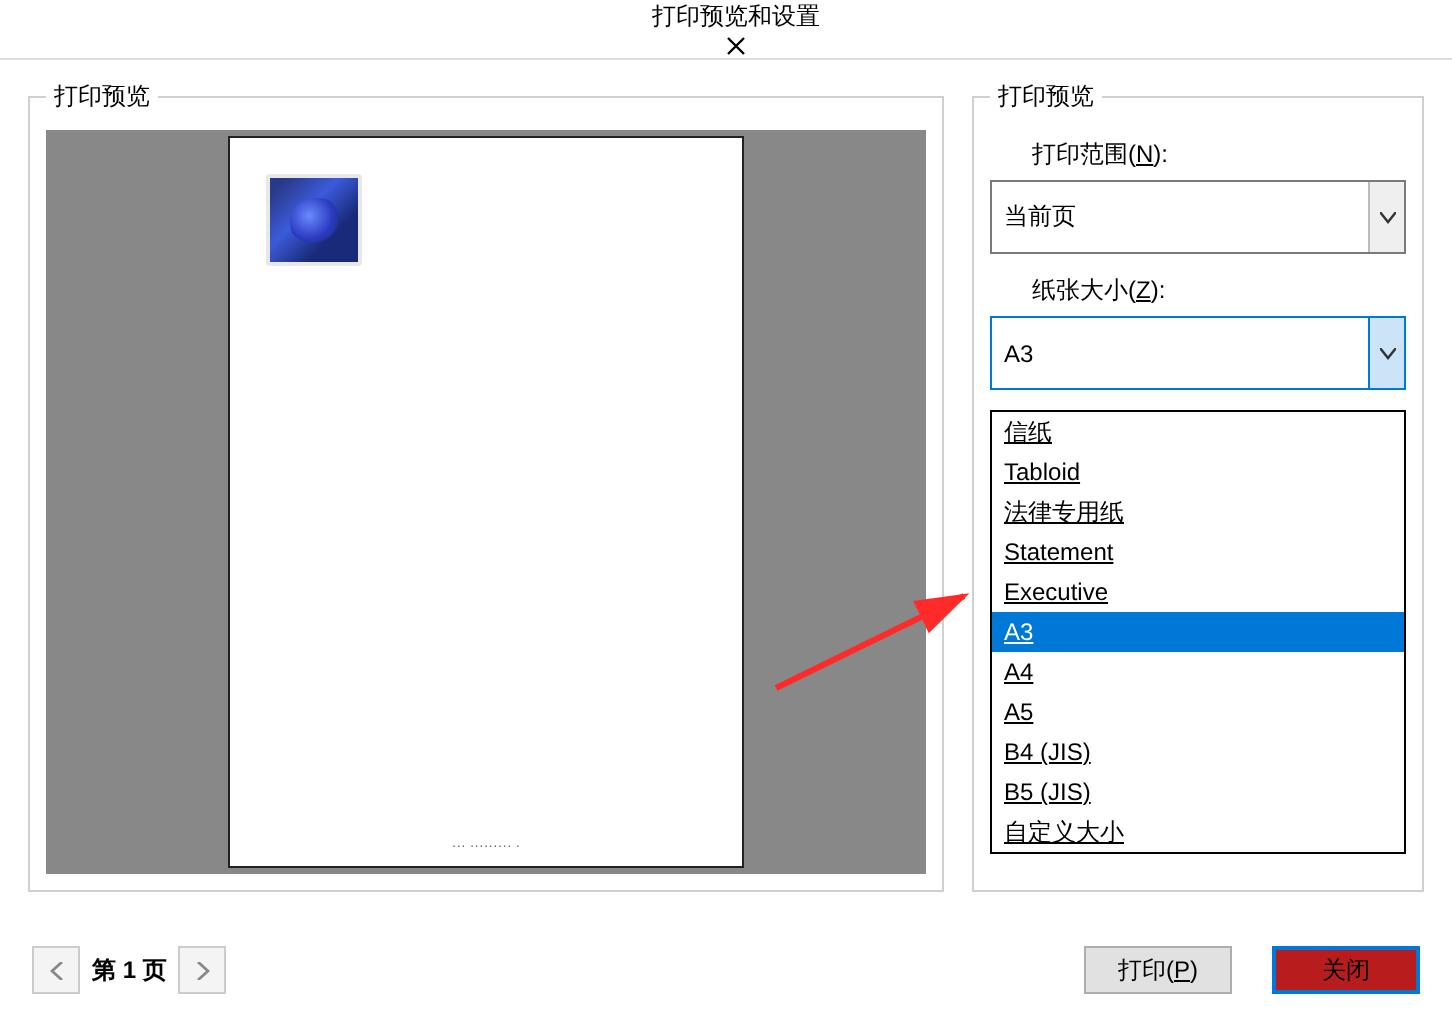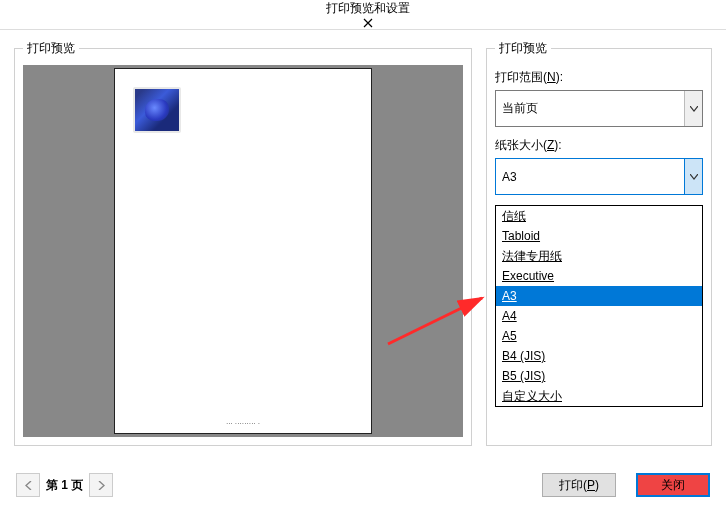--- a/index.html
+++ b/index.html
@@ -17,42 +17,42 @@
 
 .preview-set { width: 458px; height: 406px; }
 .preview-area { background: #888; width: 100%; height: 100%; display: flex; align-items: center; justify-content: center; }
 .page { background: #fff; width: 258px; height: 366px; border: 1px solid #222; position: relative; padding: 18px; }
 .thumb { width: 48px; height: 46px; background: linear-gradient(135deg,#2a3a8a 10%,#3b5bd9 40%,#1a2a7a 70%); border: 2px solid #e8e8e8; border-radius: 2px; position: relative; overflow: hidden; }
 .thumb::before { content: ""; position: absolute; top: 10px; left: 10px; width: 24px; height: 22px; background: radial-gradient(circle at 40% 40%, #6a8aff 0%, #2a3ac0 60%, #1a2a7a 100%); border-radius: 50% 40% 50% 40%; }
 .page-caption { position: absolute; bottom: 6px; left: 0; right: 0; text-align: center; font-size: 7px; color: #666; }
 
 .settings-set { flex: 1; height: 406px; }
 .settings-inner { padding: 2px 0; }
-.field-label { color: #000; margin-bottom: 4px; margin-top: 2px; }
+.field-label { color: #000; margin-bottom: 4px; margin-top: 2px; margin-left: 21px; }
 .field-label .ul { text-decoration: underline; }
 
 .combo { width: 100%; height: 37px; border: 1px solid #7a7a7a; background: #fff; display: flex; align-items: center; justify-content: space-between; padding: 0 0 0 6px; cursor: pointer; margin-bottom: 10px; }
 .combo .arrow { width: 18px; height: 100%; border-left: 1px solid #bbb; background: #efefef; display: flex; align-items: center; justify-content: center; }
 .combo.open { border-color: #0078d7; }
 .combo.open .arrow { background: #cce4f7; border-left-color: #0078d7; }
 
 .dropdown { border: 1px solid #000; background: #fff; width: 100%; }
 .dropdown .opt { padding: 2px 6px; height: 20px; line-height: 16px; cursor: pointer; text-decoration: underline; }
 .dropdown .opt.selected { background: #0078d7; color: #fff; }
 
 .chev svg { width: 8px; height: 6px; }
 
 .footer { position: absolute; left: 0; right: 0; bottom: 0; height: 56px; display: flex; align-items: center; justify-content: space-between; padding: 0 16px; }
 .pager { display: flex; align-items: center; gap: 6px; font-weight: bold; }
 .nav-btn { width: 24px; height: 24px; border: 1px solid #ccc; background: #f4f4f4; display: flex; align-items: center; justify-content: center; cursor: pointer; }
 .nav-btn svg { width: 7px; height: 9px; }
 
 .actions { display: flex; gap: 20px; }
 .btn { width: 74px; height: 24px; border: 1px solid #adadad; background: #e1e1e1; display: flex; align-items: center; justify-content: center; cursor: pointer; }
-.btn.default { border: 2px solid #0078d7; background: #ef4444; }
+.btn.default { border: 2px solid #0078d7; background: #b91c1c; }
 
 .arrow-annot { position: absolute; left: 378px; top: 234px; pointer-events: none; }
 .arrow-annot svg { overflow: visible; }
 </style>
 </head>
 <body>
 
 <div class="titlebar">
   <span class="title">打印预览和设置</span>
   <div class="close">
@@ -96,20 +96,21 @@
         <span class="arrow chev">
           <svg viewBox="0 0 8 6">
               <path d="M0 0 L4 5 L8 0" fill="none" stroke="#333" stroke-width="1.2"></path>
             </svg>
         </span>
       </div>
       <div class="dropdown" id="paper-dropdown">
           <div class="opt">信纸</div>
           <div class="opt">Tabloid</div>
           <div class="opt">法律专用纸</div>
+          <div class="opt">Statement</div>
           <div class="opt">Executive</div>
           <div class="opt selected">A3</div>
           <div class="opt">A4</div>
           <div class="opt">A5</div>
           <div class="opt">B4 (JIS)</div>
           <div class="opt">B5 (JIS)</div>
           <div class="opt">自定义大小</div>
         </div>
     </div>
   </fieldset>

